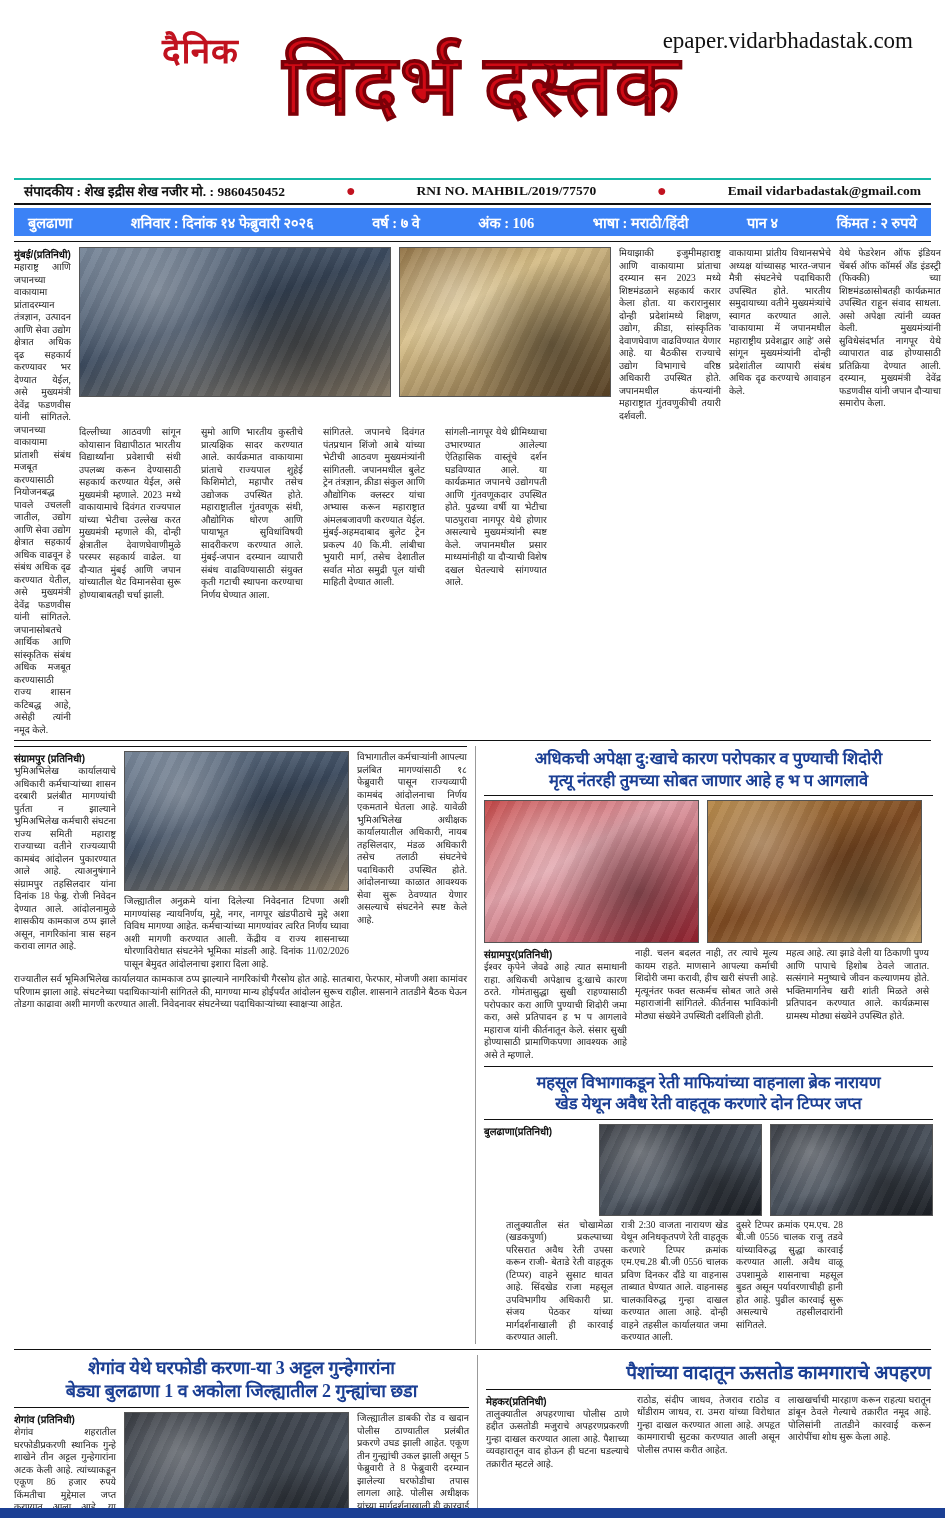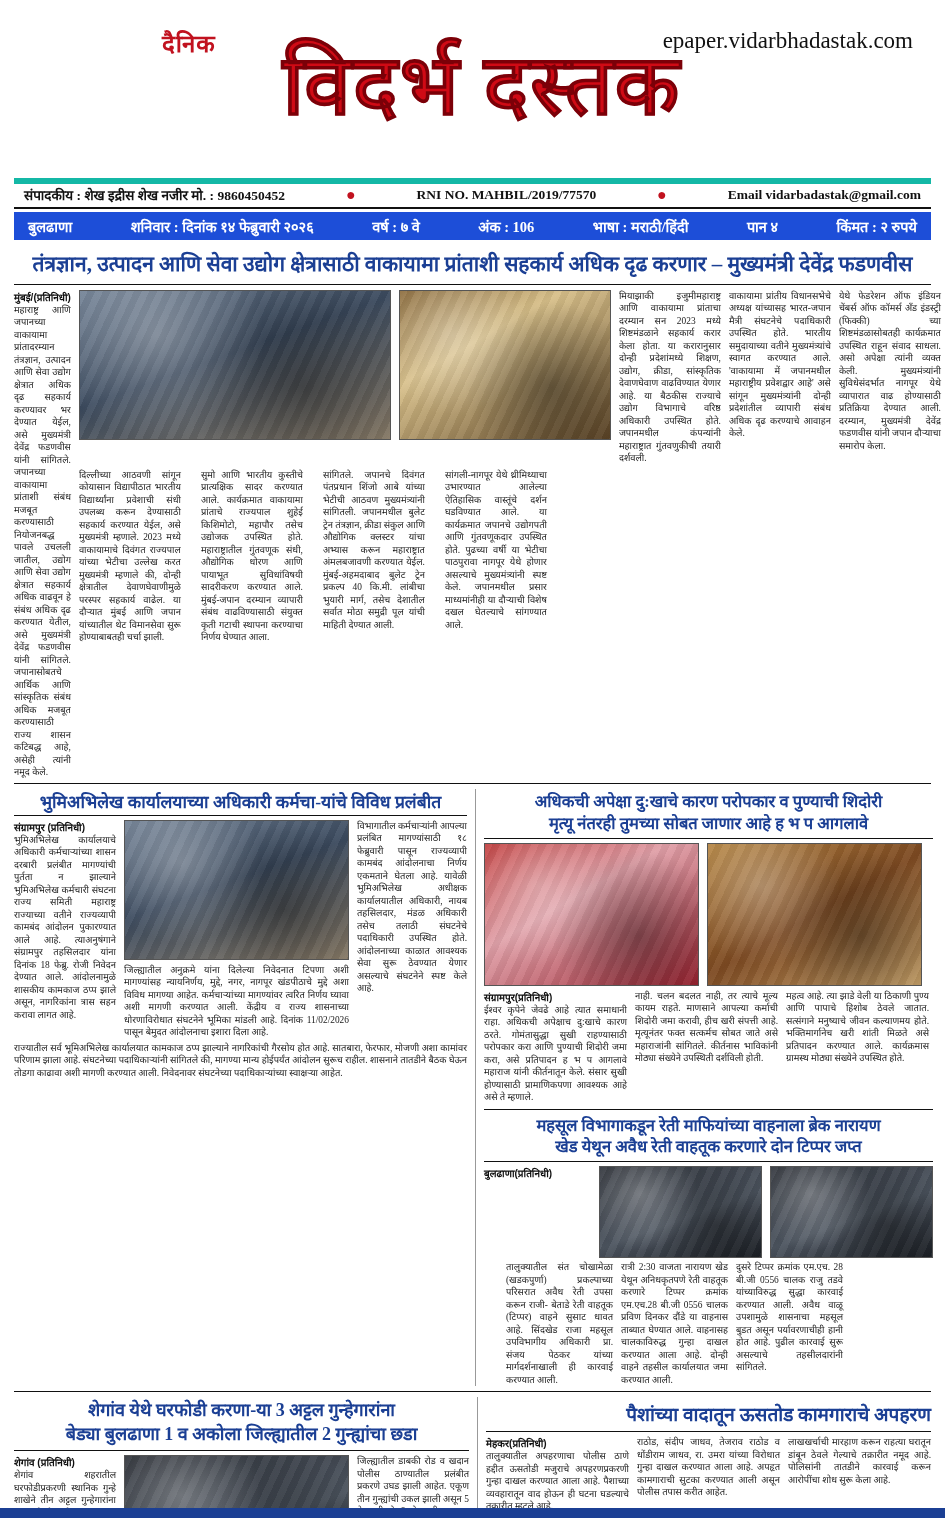--- a/index.html
+++ b/index.html
@@ -19,21 +19,21 @@
   }
 
   
   .masthead { position: relative; height: 170px; }
   .logo-wrap {
     position: absolute; left: 28px; top: 18px; width: 880px; text-align: center;
   }
   .dainik {
     font-family: Liberation Serif, serif;
     font-weight: bold;
-    font-size: 24px;
+    font-size: 35px;
     color: #c1121f;
     letter-spacing: 1px;
     position: absolute; left: 120px; top: 2px;
   }
   .title-main {
     font-family: "Liberation Serif", serif;
     font-weight: bold;
     font-size: 84px;
     line-height: 0.95;
     color: #d00a15;
@@ -47,28 +47,28 @@
     font-size: 23px; color: #111;
   }
 
   
   .info-line {
     display: flex; align-items: center; justify-content: space-between;
     font-family: "Liberation Serif", serif;
     font-size: 13.5px;
     font-weight: bold;
     padding: 2px 10px 3px 10px;
-    border-top: 6px solid #14b8a6;
+    border-top: 2px solid #14b8a6;
     border-bottom: 2px solid #111;
     margin-top: 2px;
   }
   .info-line .dot { color: #c1121f; font-size: 16px; padding: 0 6px; }
 
   .blue-bar {
-    background: #1d4ed8;
+    background: #3b82f6;
     color: #fff;
     display: flex; align-items: center; justify-content: space-between;
     padding: 4px 14px;
     font-family: "Liberation Serif", serif;
     font-size: 14.5px;
     font-weight: bold;
     margin-top: 3px;
   }
   .blue-bar span { white-space: nowrap; }
 
@@ -152,21 +152,20 @@
     <span>बुलढाणा</span>
     <span>शनिवार : दिनांक १४ फेब्रुवारी २०२६</span>
     <span>वर्ष : ७ वे</span>
     <span>अंक : 106</span>
     <span>भाषा : मराठी/हिंदी</span>
     <span>पान ४</span>
     <span>किंमत : २ रुपये</span>
   </div>
 
   <div class="sec">
-    <div class="headline h-lead">तंत्रज्ञान, उत्पादन आणि सेवा उद्योग क्षेत्रासाठी वाकायामा प्रांताशी सहकार्य अधिक दृढ करणार – मुख्यमंत्री देवेंद्र फडणवीस</div>
     <div class="rule"></div>
 
     <div class="row" style="margin-top:5px;">
 
       <div style="width:102px;">
         <div class="dateline">मुंबई/(प्रतिनिधी)</div>
         <div class="col-text">महाराष्ट्र आणि जपानच्या वाकायामा प्रांतादरम्यान तंत्रज्ञान, उत्पादन आणि सेवा उद्योग क्षेत्रात अधिक दृढ सहकार्य करण्यावर भर देण्यात येईल, असे मुख्यमंत्री देवेंद्र फडणवीस यांनी सांगितले. जपानच्या वाकायामा प्रांताशी संबंध मजबूत करण्यासाठी नियोजनबद्ध पावले उचलली जातील, उद्योग आणि सेवा उद्योग क्षेत्रात सहकार्य अधिक वाढवून हे संबंध अधिक दृढ करण्यात येतील, असे मुख्यमंत्री देवेंद्र फडणवीस यांनी सांगितले. जपानासोबतचे आर्थिक आणि सांस्कृतिक संबंध अधिक मजबूत करण्यासाठी राज्य शासन कटिबद्ध आहे, असेही त्यांनी नमूद केले.</div>
       </div>
 
       <div style="flex:1;">
@@ -199,21 +198,20 @@
         </div>
       </div>
     </div>
   </div>
 
   <div class="rule" style="margin-top:4px;"></div>
 
   <div class="row sec">
 
     <div style="width:455px;">
-      <div class="headline" style="font-size:17.5px;padding:3px 0 2px;">भुमिअभिलेख कार्यालयाच्या अधिकारी कर्मचा-यांचे विविध प्रलंबीत</div>
       <div class="rule"></div>
       <div class="row" style="margin-top:4px;">
         <div style="width:102px;">
           <div class="dateline">संग्रामपुर (प्रतिनिधी)</div>
           <div class="col-text">भुमिअभिलेख कार्यालयाचे अधिकारी कर्मचाऱ्यांच्या शासन दरबारी प्रलंबीत मागण्यांची पुर्तता न झाल्याने भुमिअभिलेख कर्मचारी संघटना राज्य समिती महाराष्ट्र राज्याच्या वतीने राज्यव्यापी कामबंद आंदोलन पुकारण्यात आले आहे. त्याअनुषंगाने संग्रामपुर तहसिलदार यांना दिनांक 18 फेब्रु. रोजी निवेदन देण्यात आले. आंदोलनामुळे शासकीय कामकाज ठप्प झाले असून, नागरिकांना त्रास सहन करावा लागत आहे.</div>
         </div>
         <div style="width:225px;">
           <div class="photo" style="width:225px;height:140px;"></div>
           <div class="col-text" style="margin-top:4px;">जिल्ह्यातील अनुक्रमे यांना दिलेल्या निवेदनात टिपणा अशी मागण्यांसह न्यायनिर्णय, मुद्दे, नगर, नागपूर खंडपीठाचे मुद्दे अशा विविध मागण्या आहेत. कर्मचाऱ्यांच्या मागण्यांवर त्वरित निर्णय घ्यावा अशी मागणी करण्यात आली. केंद्रीय व राज्य शासनाच्या धोरणाविरोधात संघटनेने भूमिका मांडली आहे. दिनांक 11/02/2026 पासून बेमुदत आंदोलनाचा इशारा दिला आहे.</div>
         </div>

